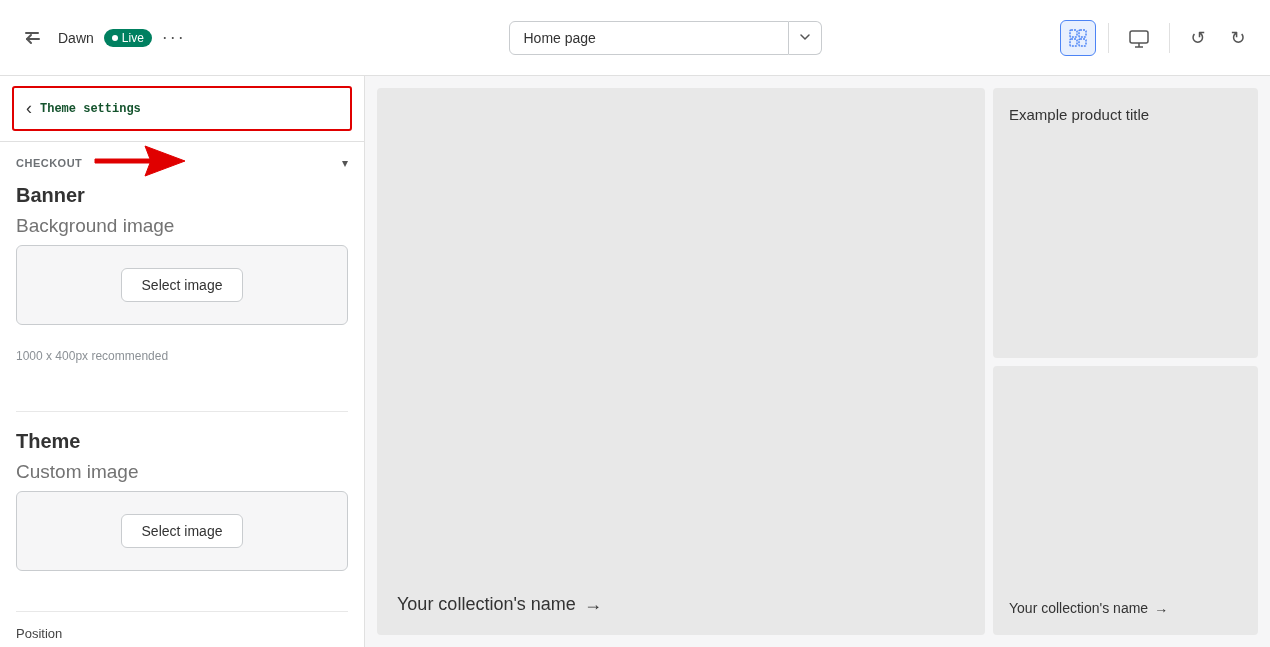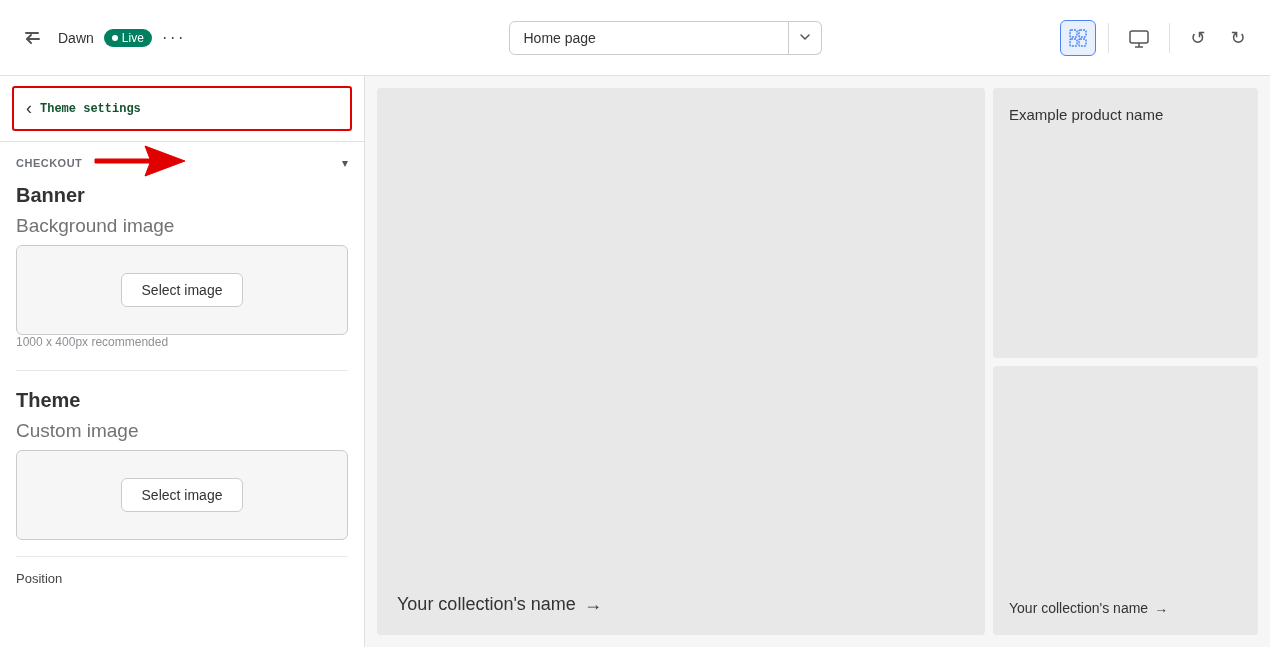--- a/index.html
+++ b/index.html
@@ -62,38 +62,38 @@
     }
     .section-label { font-size: 11px; font-weight: 600; color: #6d7175; letter-spacing: 0.5px; text-transform: uppercase; }
     .arrow-icon { font-size: 12px; color: #555; }
 
     .subsection { padding: 0 16px 16px; }
     .subsection-title { font-size: 20px; font-weight: 600; color: #333; margin-bottom: 8px; padding-top: 4px; }
     .field-label { font-size: 19px; color: #737373; margin-bottom: 8px; }
     .image-upload-box {
       border: 1px solid #c9cccf;
       border-radius: 6px;
-      height: 90px;
+      height: 80px;
       display: flex;
       align-items: center;
       justify-content: center;
       background: #f6f6f7;
-      margin-bottom: 0;
+      margin-bottom: 24px;
     }
     .select-image-btn {
       background: #fff;
       border: 1px solid #c9cccf;
       border-radius: 6px;
       padding: 8px 20px;
       font-size: 14px;
       font-weight: 500;
       color: #333;
       cursor: pointer;
     }
-    .hint-text { font-size: 12px; color: #8c9196; margin-bottom: 5px; }
+    .hint-text { font-size: 12px; color: #8c9196; margin-bottom: 32px; }
     .position-label { font-size: 13px; color: #444; padding: 0 16px 8px; }
 
     
     .preview {
       flex: 1;
       background: #f6f6f7;
       overflow: hidden;
       display: grid;
       grid-template-columns: 1fr 265px;
       grid-template-rows: 1fr 1fr;
@@ -248,21 +248,21 @@
   </div>
 
   <div class="preview">
     <div class="preview-main">
       <div class="collection-name">
         <span>Your collection's name</span>
         <span>→</span>
       </div>
     </div>
     <div class="preview-top-right">
-      <div class="product-title">Example product name</div>
+      <div class="product-title">Example product title</div>
     </div>
     <div class="preview-bottom-right">
       <div class="collection-name-sm">
         <span>Your collection's name</span>
         <span>→</span>
       </div>
     </div>
   </div>
 
 </div>

